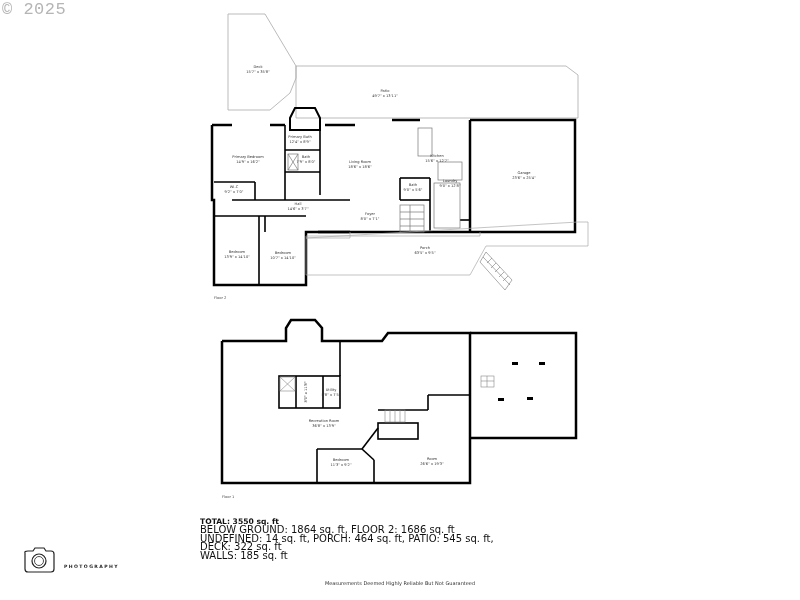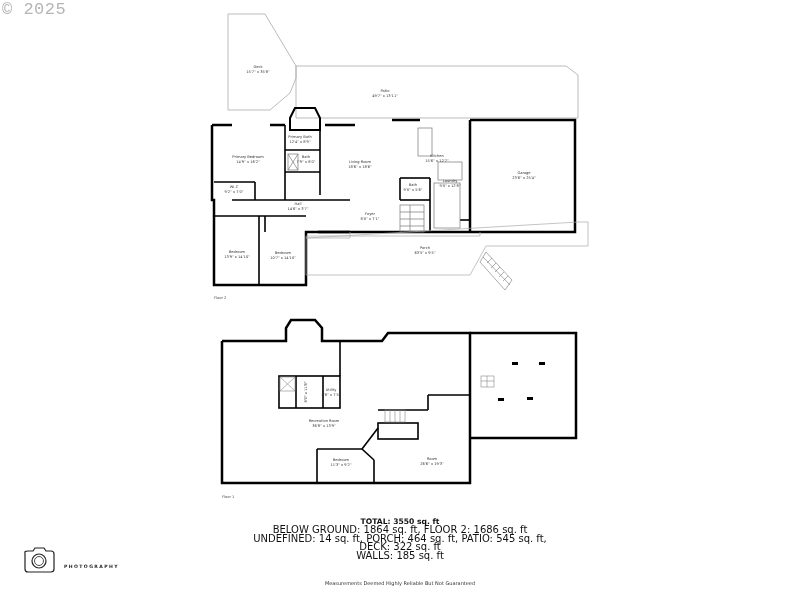--- a/index.html
+++ b/index.html
@@ -1,21 +1,21 @@
 <!DOCTYPE html>
 <html><head>
   <meta charset="utf-8">
   <style>
     html, body { margin: 0; padding: 0; }
     body { width: 800px; height: 600px; background: #ffffff; position: relative; overflow: hidden; font-family: "DejaVu Sans", sans-serif; }
     .copyright { position: absolute; left: 2px; top: 0px; font-family: Liberation Mono, monospace; font-size: 17px; color: #b5b5b5; letter-spacing: 0.5px; }
     svg.plan { position: absolute; left: 0; top: 0; }
     .room-label { font-family: "DejaVu Sans", sans-serif; font-size: 3.6px; fill: #333; text-anchor: middle; }
     .floor-label { font-family: "DejaVu Sans", sans-serif; font-size: 3.6px; fill: #444; }
-    .summary { position: absolute; left: 200px; top: 517px; width: 400px; text-align: center; font-family: "DejaVu Sans", sans-serif; color: #111; }
+    .summary { position: absolute; left: 200px; top: 517px; width: 400px; text-align: left; font-family: "DejaVu Sans", sans-serif; color: #111; }
     .summary .total { font-weight: bold; font-size: 7.6px; line-height: 9px; }
     .summary .line { font-size: 10px; line-height: 8.6px; }
     .disclaimer { position: absolute; left: 200px; top: 580px; width: 400px; text-align: center; font-size: 5px; color: #333; font-family: "DejaVu Sans", sans-serif; }
     .logo { position: absolute; left: 22px; top: 545px; width: 110px; height: 30px; }
     .logo .name { position: absolute; left: 30px; top: 0px; font-family: "DejaVu Serif", serif; font-style: italic; font-size: 12px; color: #222; letter-spacing: 1px; }
     .logo .sub { position: absolute; left: 42px; top: 19px; font-family: "DejaVu Sans", sans-serif; font-weight: bold; font-size: 4.6px; letter-spacing: 1.4px; color: #222; }
   </style>
 </head>
 <body>
 

